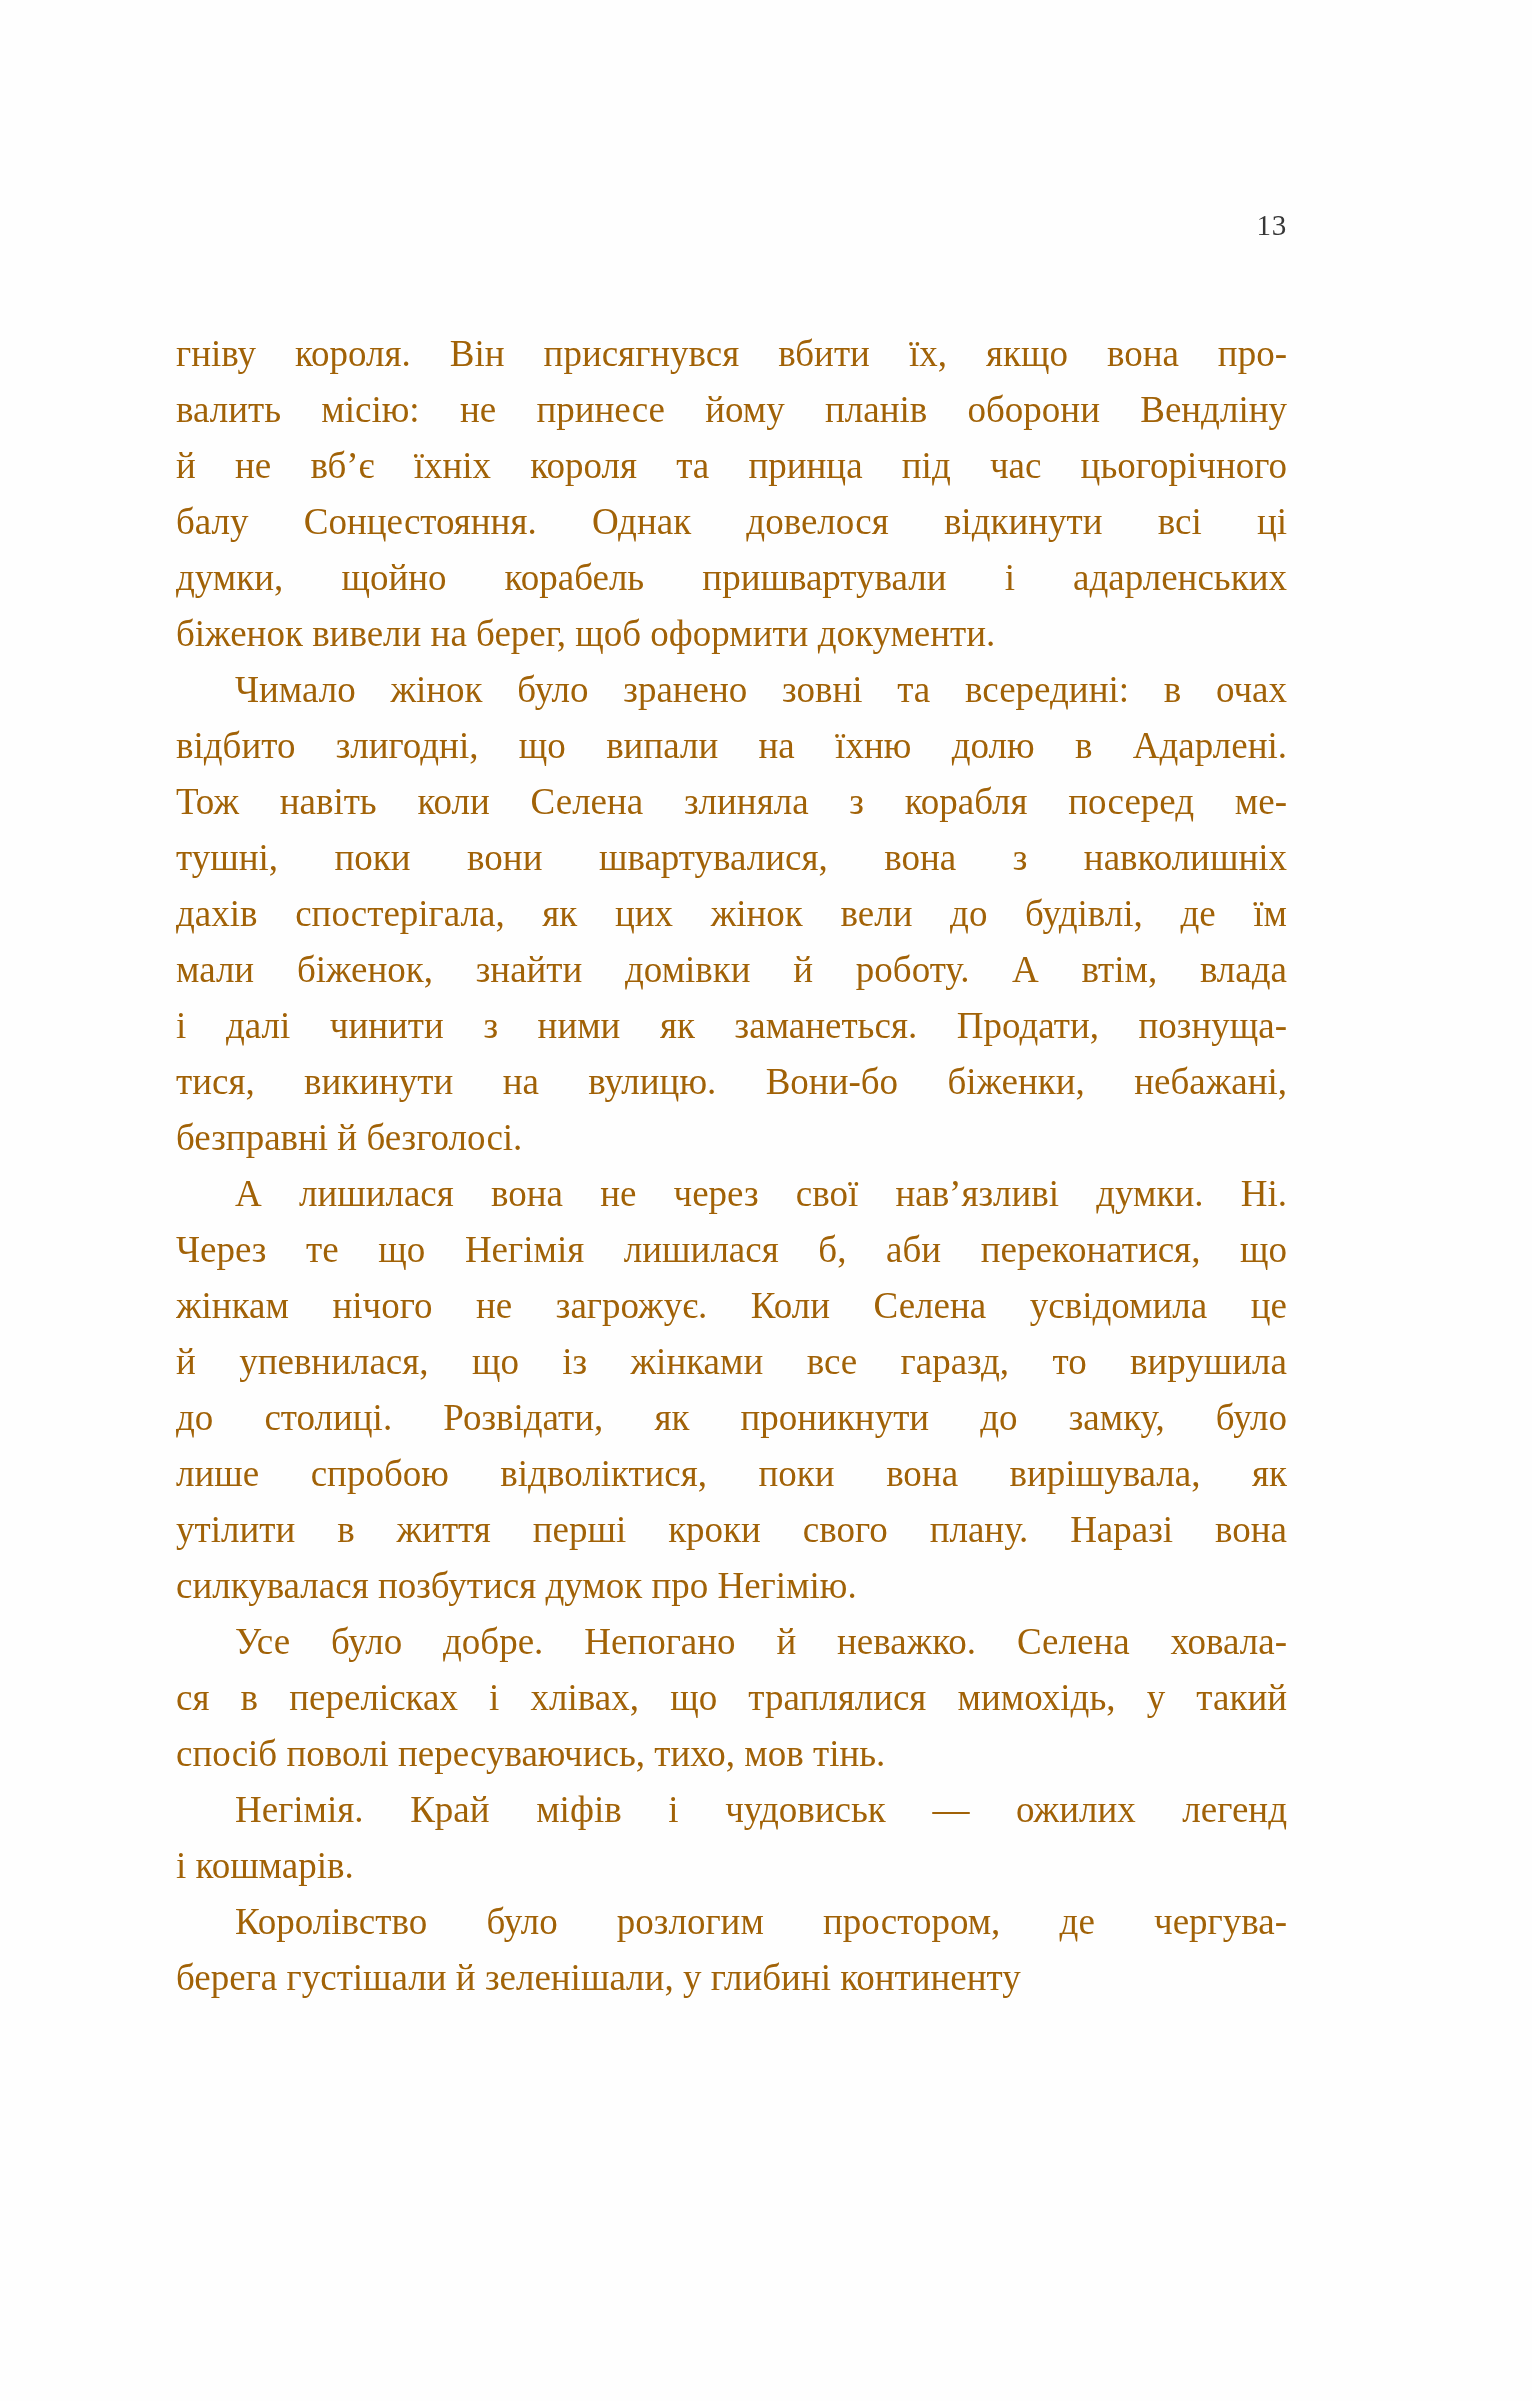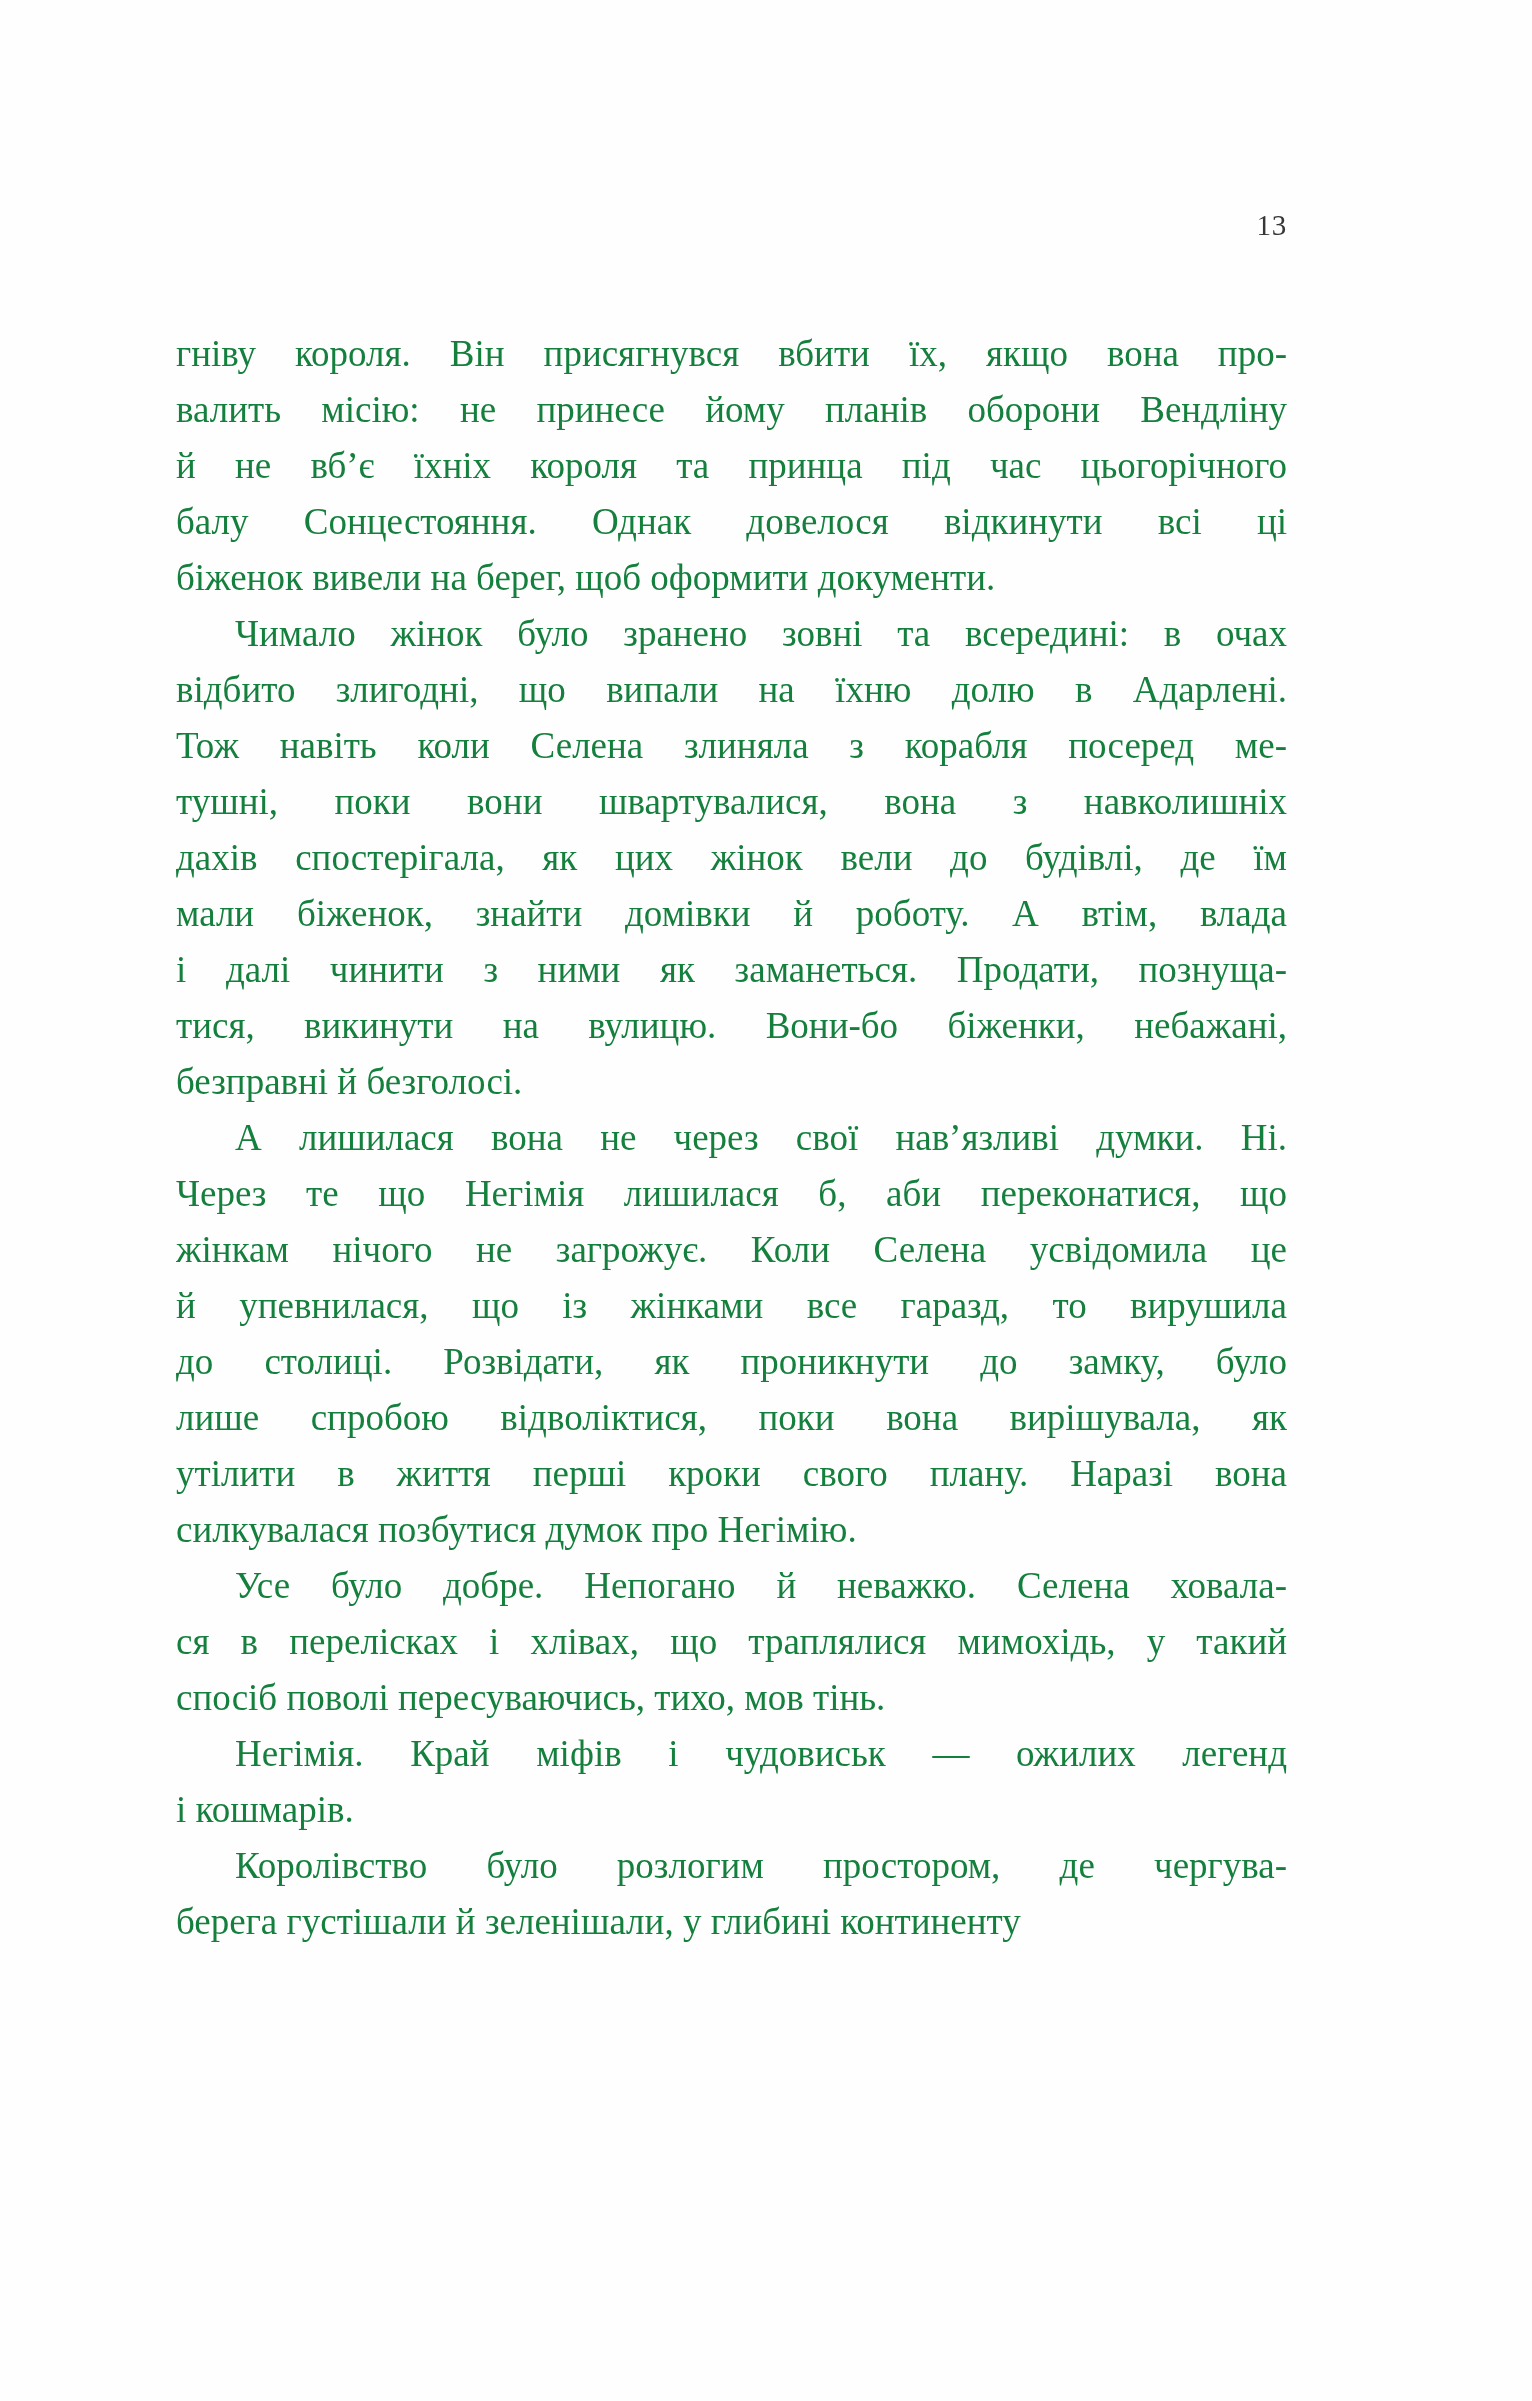--- a/index.html
+++ b/index.html
@@ -25,21 +25,21 @@
       color: #373737;
       letter-spacing: 0.8px;
     }
     .text-block {
       position: absolute;
       top: 326px;
       left: 176px;
       width: 1111px;
       font-size: 37px;
       line-height: 56px;
-      color: #15803d;
+      color: #a16207;
     }
     .paragraph {
       margin: 0;
       padding: 0;
     }
     .line {
       height: 56px;
       line-height: 56px;
       text-align: justify;
       text-align-last: justify;
@@ -58,20 +58,21 @@
 <body>
 
 <div class="book-page">
   <div class="page-number">13</div>
   <div class="text-block">
       <div class="paragraph">
         <div class="line">гніву короля. Він присягнувся вбити їх, якщо вона про-</div>
         <div class="line">валить місію: не принесе йому планів оборони Вендліну</div>
         <div class="line">й не вб’є їхніх короля та принца під час цьогорічного</div>
         <div class="line">балу Сонцестояння. Однак довелося відкинути всі ці</div>
+        <div class="line">думки, щойно корабель пришвартували і адарленських</div>
         <div class="line last">біженок вивели на берег, щоб оформити документи.</div>
       </div>
       <div class="paragraph indent">
         <div class="line">Чимало жінок було зранено зовні та всередині: в очах</div>
         <div class="line">відбито злигодні, що випали на їхню долю в Адарлені.</div>
         <div class="line">Тож навіть коли Селена злиняла з корабля посеред ме-</div>
         <div class="line">тушні, поки вони швартувалися, вона з навколишніх</div>
         <div class="line">дахів спостерігала, як цих жінок вели до будівлі, де їм</div>
         <div class="line">мали біженок, знайти домівки й роботу. А втім, влада</div>
         <div class="line">і далі чинити з ними як заманеться. Продати, познуща-</div>

